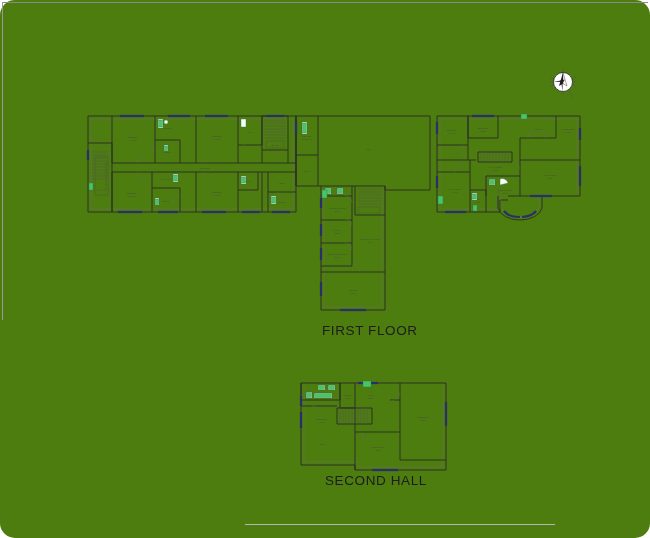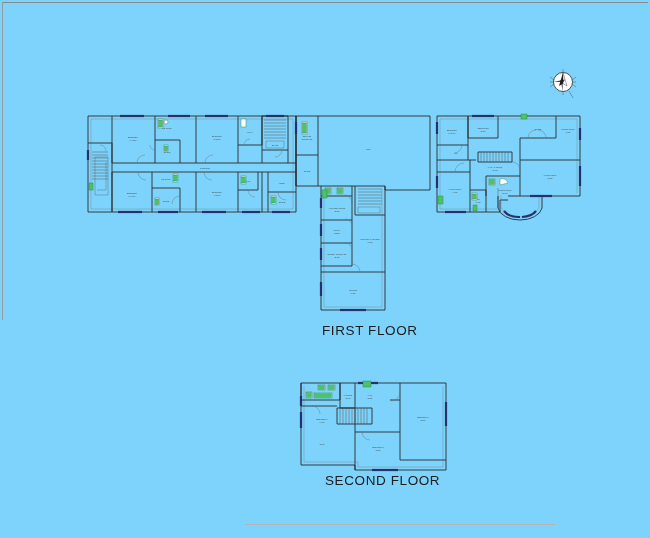--- a/index.html
+++ b/index.html
@@ -11,21 +11,22 @@
     width: 650px;
     height: 538px;
     position: relative;
     overflow: hidden;
     font-family: "Liberation Sans", sans-serif;
     color: #1a1a1a;
   }
   #sheet {
     position: absolute;
     inset: 0;
-    background: #7dd3fc;
+    background: #4d7c0f;
+    border-radius: 15px;
   }
   .page-border-top {
     position: absolute;
     left: 2px;
     top: 2px;
     width: 646px;
     height: 0;
     border-top: 1px solid #8a8a8a;
   }
   .page-border-left {
@@ -396,15 +397,15 @@
       <rect class="fixture-fill" x="363" y="381" width="8" height="6"></rect>
       <path class="window" d="M301,396 L301,406"></path>
       <path class="window" d="M301,412 L301,428"></path>
       <path class="window" d="M446,402 L446,426"></path>
       <path class="window" d="M372,470 L398,470"></path>
     </g>
   </svg>
 
   <div class="floor-label" id="label-first">FIRST FLOOR</div>
 
-  <div class="floor-label" id="label-second">SECOND FLOOR</div>
+  <div class="floor-label" id="label-second">SECOND HALL</div>
 
 </div>
 
 </body></html>

